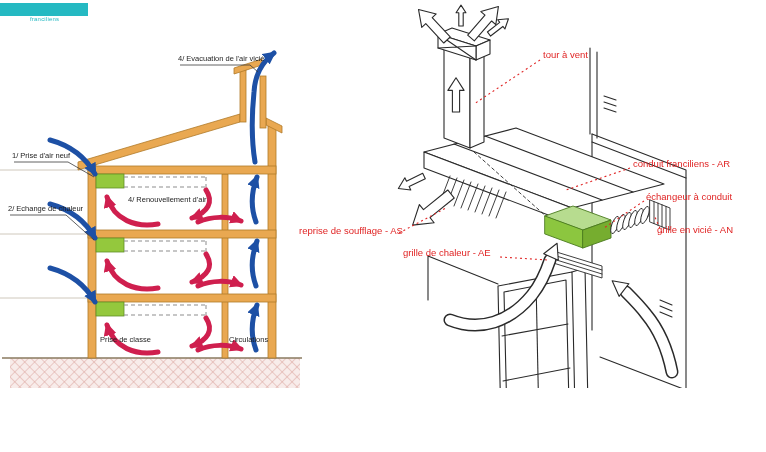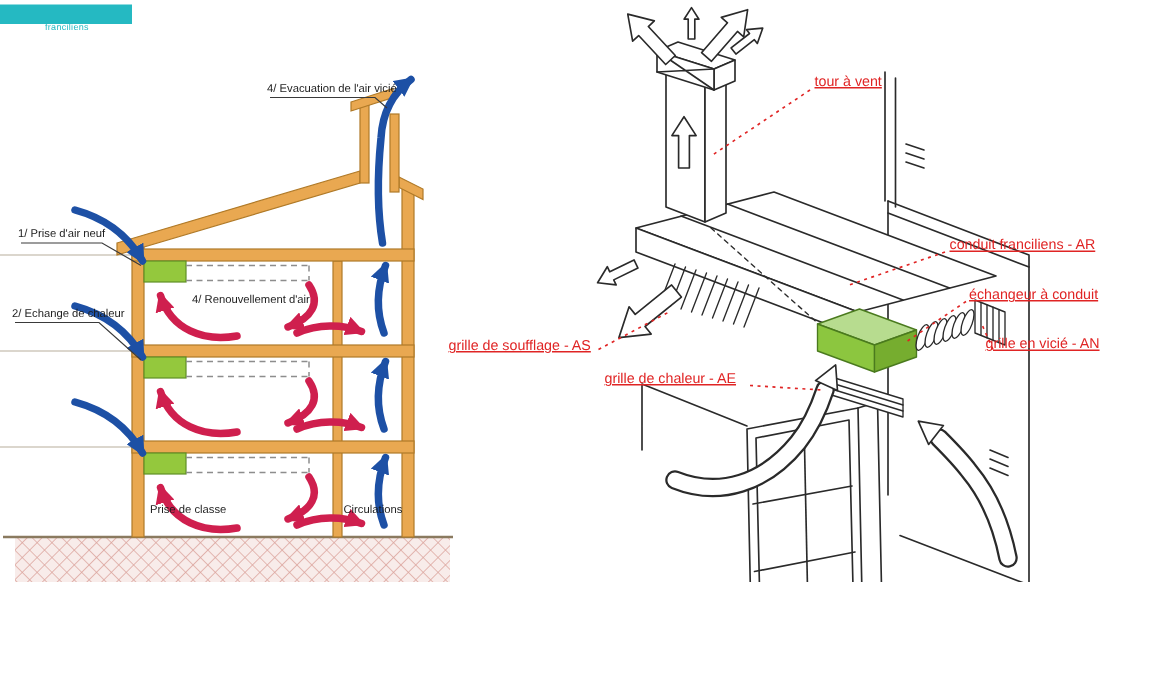--- a/index.html
+++ b/index.html
@@ -1,20 +1,20 @@
 <!DOCTYPE html>
 <html><head>
 <meta charset="utf-8">
 <style>
   html,body{margin:0;padding:0;background:#ffffff;}
   .canvas{position:relative;width:766px;height:388px;background:#ffffff;overflow:hidden;
           font-family:"Liberation Sans",sans-serif;}
   .art{position:absolute;left:0;top:0;}
   .lbl{position:absolute;color:#1d1d1d;font-size:7.5px;line-height:1.1;white-space:nowrap;}
-  .rlabel{position:absolute;color:#e02424;font-size:9.5px;line-height:1.1;white-space:nowrap;text-decoration:underline;}
+  .rlabel{position:absolute;color:#e02424;font-size:9.5px;line-height:1.1;white-space:nowrap;}
   .brand-bar{position:absolute;left:0;top:3px;width:88px;height:13px;background:#25b9c2;}
   .brand-text{position:absolute;left:30px;top:16px;font-size:6px;color:#25b9c2;letter-spacing:.2px;}
 </style>
 </head>
 <body>
 
 <div class="canvas">
 
   <svg class="art" width="766" height="452" viewBox="0 0 766 452">
     <defs>
@@ -201,15 +201,15 @@
   <div class="lbl" style="left:12px;top:152px">1/ Prise d'air neuf</div>
   <div class="lbl" style="left:8px;top:205px">2/ Echange de chaleur</div>
   <div class="lbl" style="left:128px;top:196px">4/ Renouvellement d'air</div>
   <div class="lbl" style="left:100px;top:336px">Prise de classe</div>
   <div class="lbl" style="left:229px;top:336px">Circulations</div>
 
   <div class="rlabel" style="left:543px;top:50px">tour à vent</div>
   <div class="rlabel" style="left:633px;top:159px">conduit franciliens - AR</div>
   <div class="rlabel" style="left:646px;top:192px">échangeur à conduit</div>
   <div class="rlabel" style="left:657px;top:225px">grille en vicié - AN</div>
-  <div class="rlabel" style="left:299px;top:226px">grille de soufflage - AS</div>
+  <div class="rlabel" style="left:299px;top:226px">reprise de soufflage - AS</div>
   <div class="rlabel" style="left:403px;top:248px">grille de chaleur - AE</div>
 </div>
 
 </body></html>

